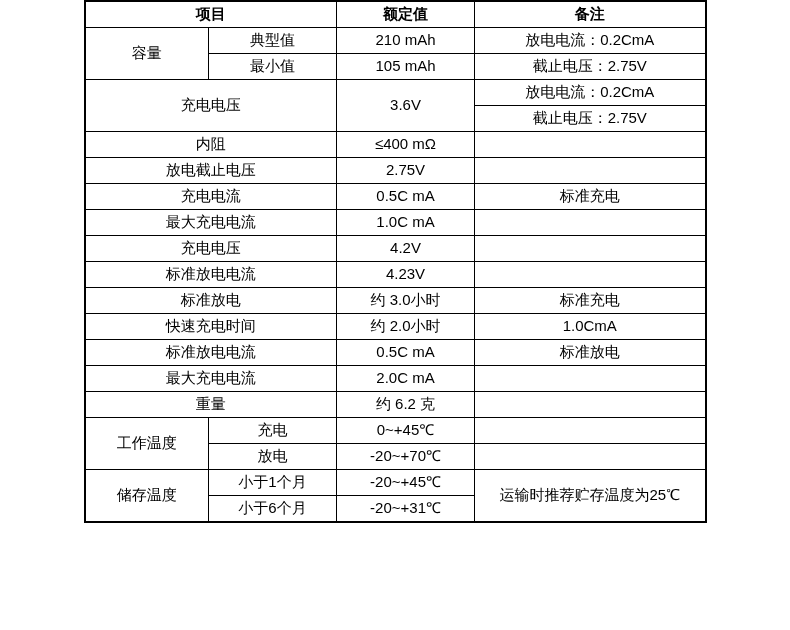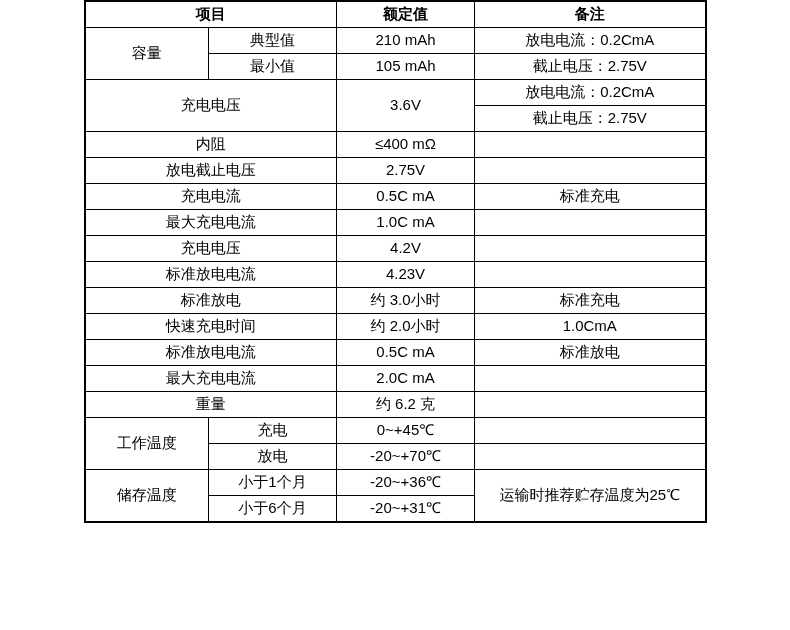--- a/index.html
+++ b/index.html
@@ -172,21 +172,21 @@
 
     <tr>
       <td>放电</td>
       <td>-20~+70℃</td>
       <td></td>
     </tr>
 
     <tr>
       <td rowspan="2">储存温度</td>
       <td>小于1个月</td>
-      <td>-20~+36℃</td>
+      <td>-20~+45℃</td>
       <td rowspan="2">运输时推荐贮存温度为25℃</td>
     </tr>
 
     <tr>
       <td>小于6个月</td>
       <td>-20~+31℃</td>
     </tr>
 
   </tbody>
     </table>

